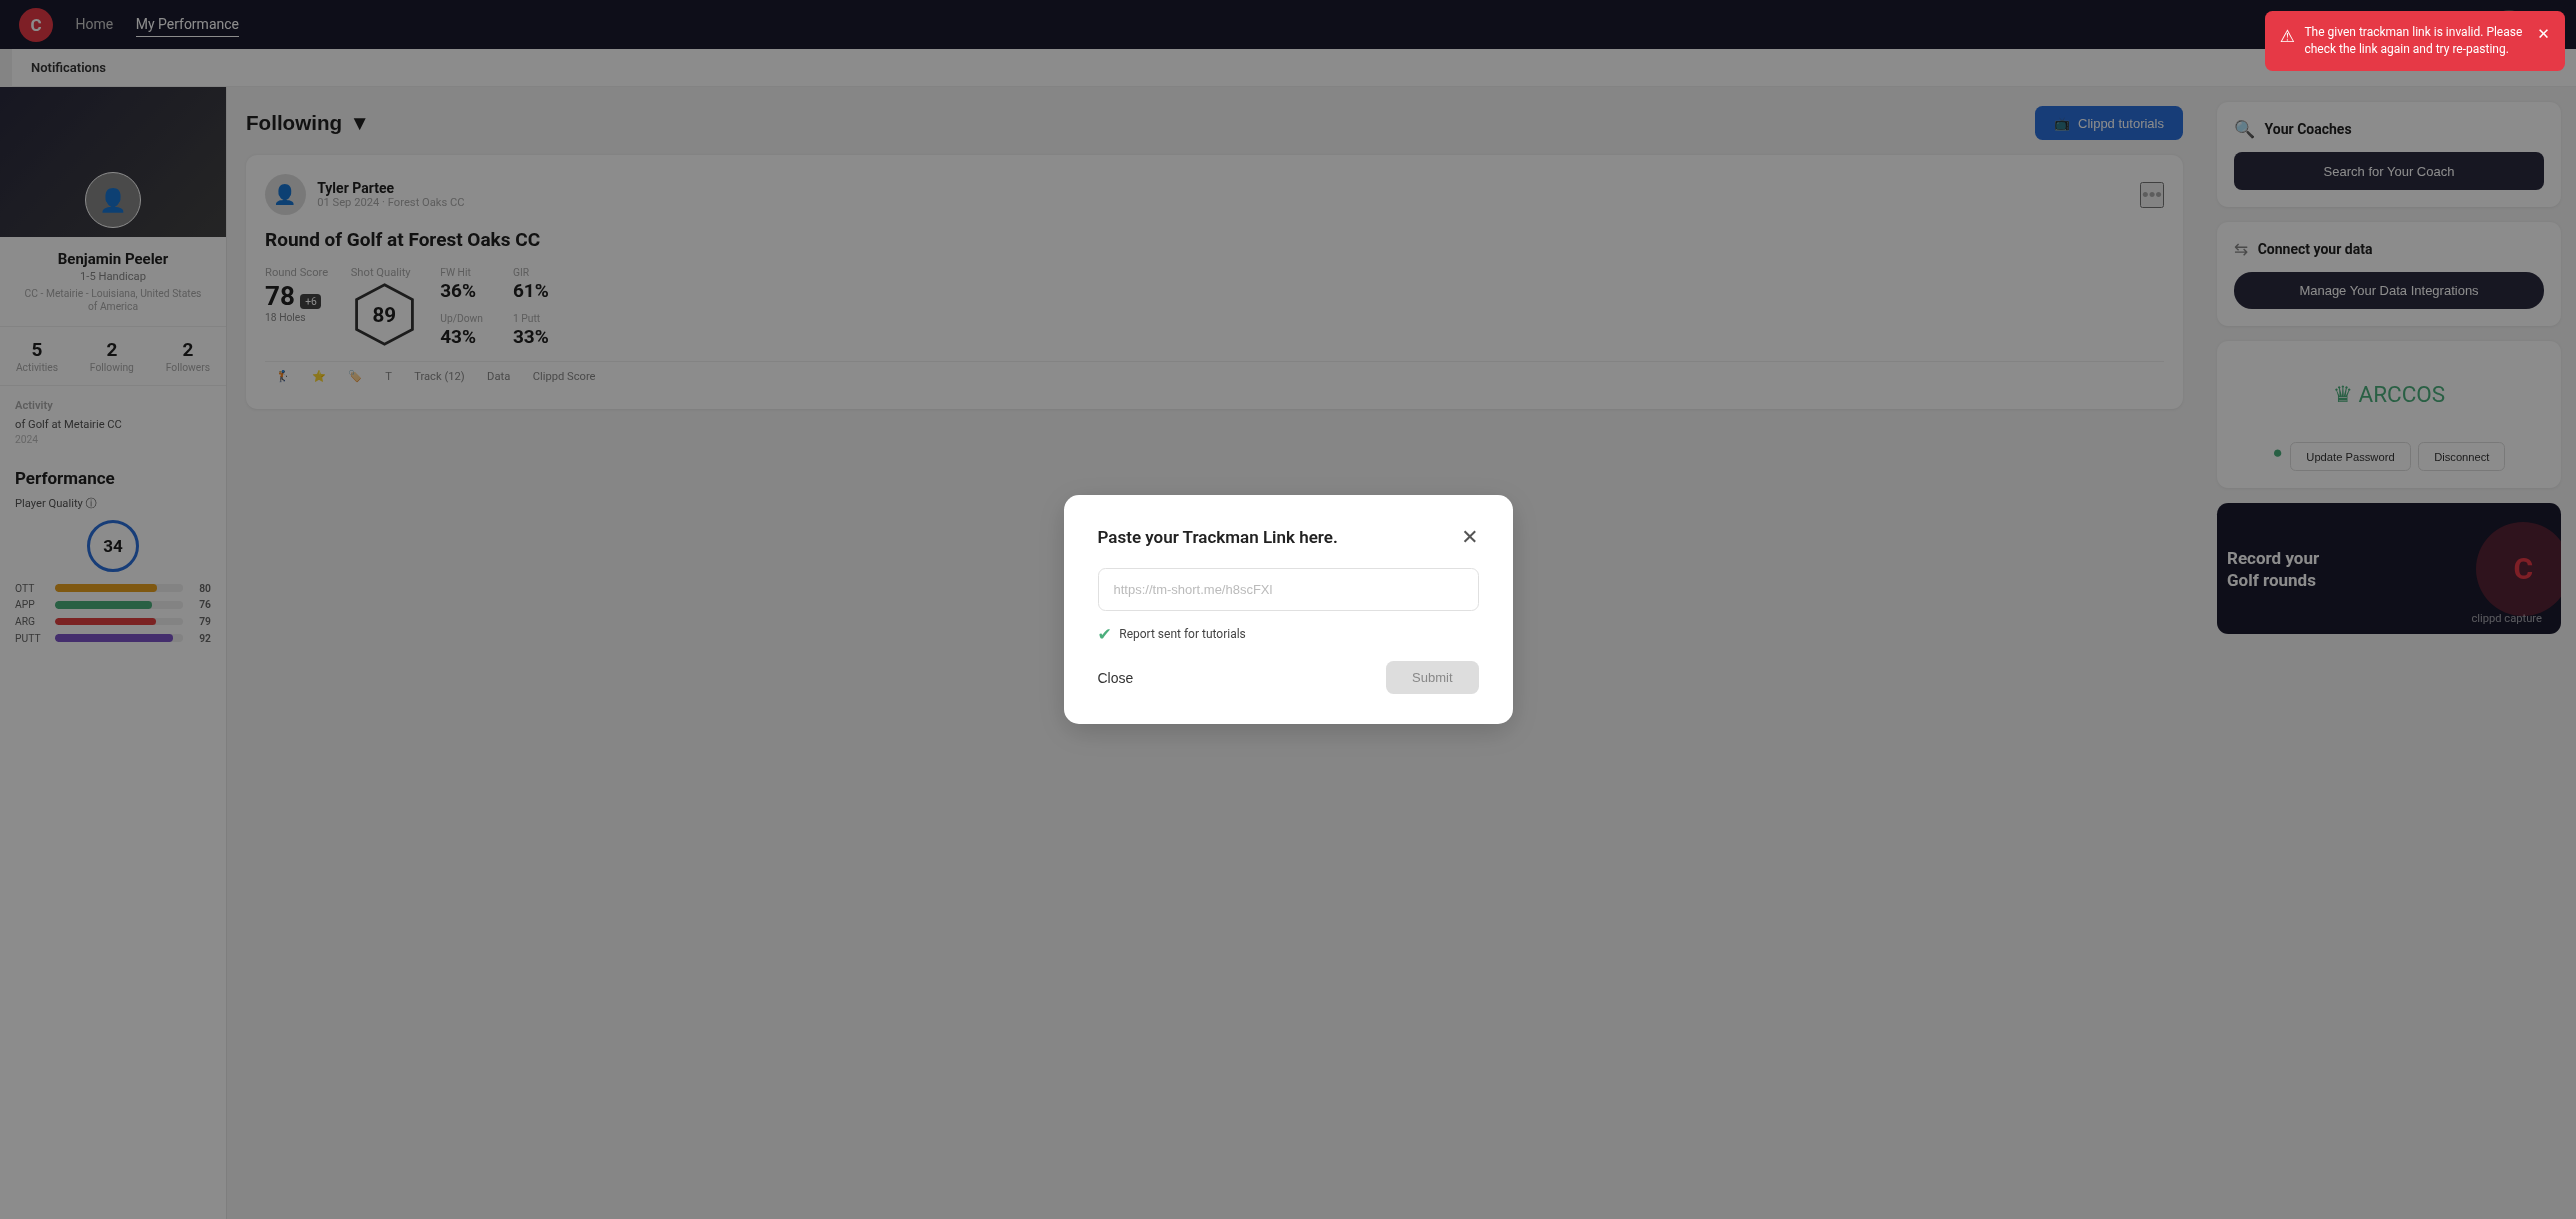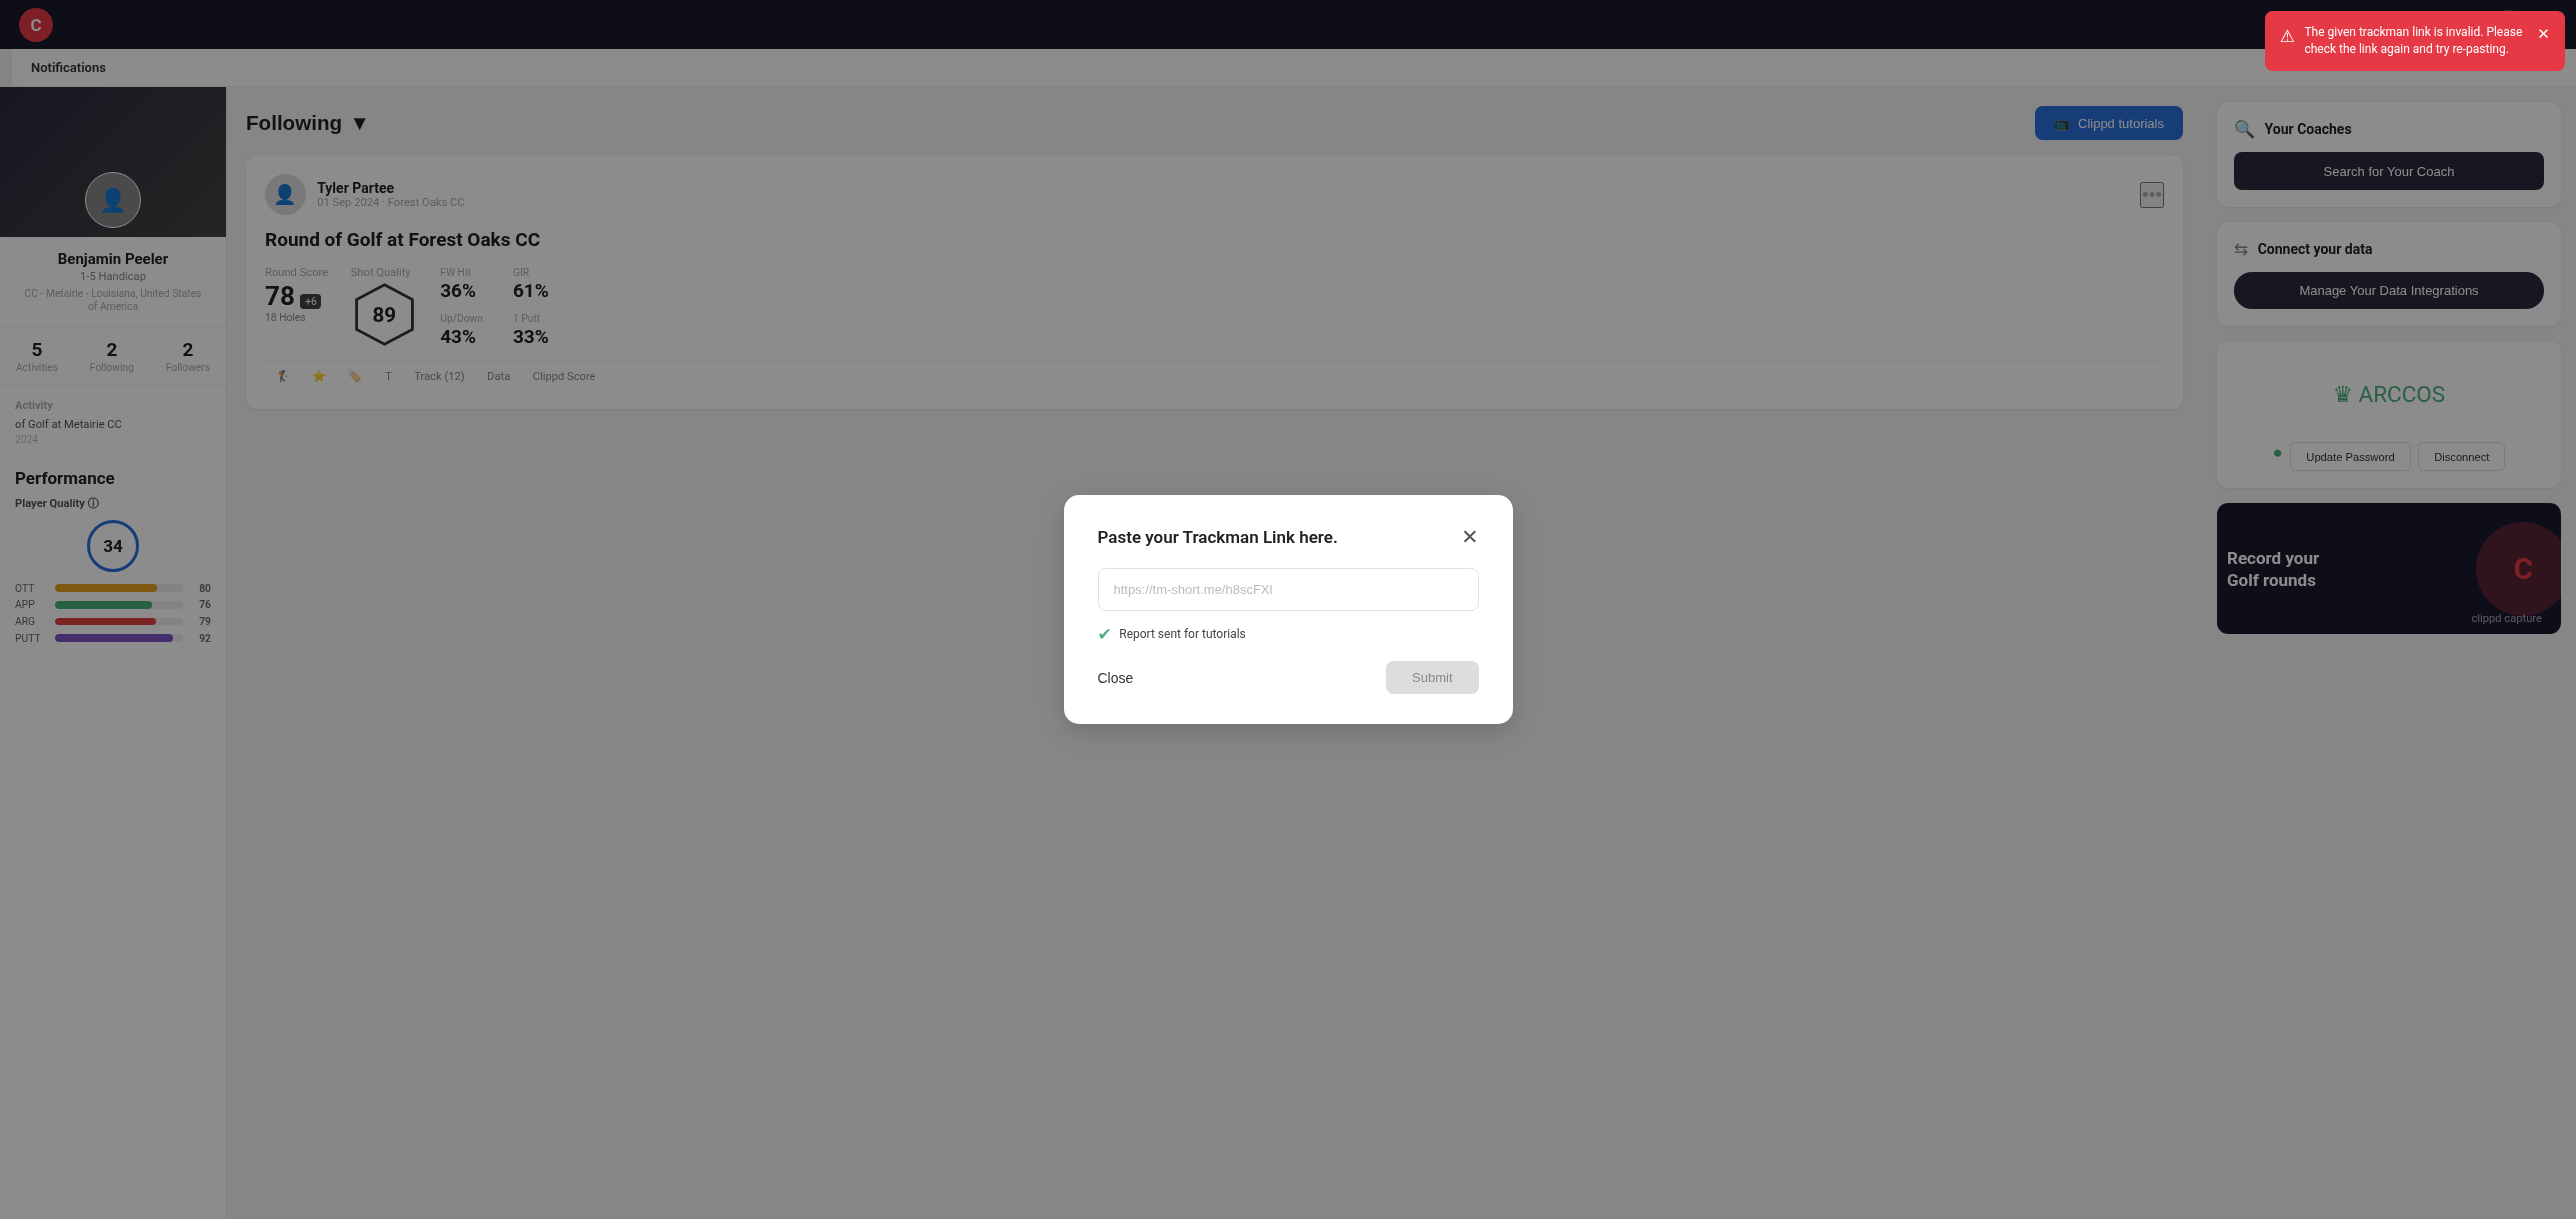--- a/index.html
+++ b/index.html
@@ -88,21 +88,21 @@
     .sidebar-stat-num { font-size: 19px; font-weight: 700; color: #222; }
     .sidebar-stat-label { font-size: 10.3px; color: #aaa; }
     .sidebar-activity-section { padding: 13px 15px 3.7px; }
     .sidebar-activity-title { font-size: 11.2px; color: #aaa; font-weight: 600; margin-bottom: 5.6px; }
     .sidebar-activity-item { font-size: 11.2px; color: #555; margin-bottom: 1.9px; }
     .sidebar-activity-date { font-size: 10.3px; color: #bbb; }
     .sidebar-perf-section { padding: 9.4px 15px 3.7px; }
     .sidebar-perf-title {
       font-size: 17px; font-weight: 700; color: #222; padding: 9.4px 0 7.5px;
     }
-    .sidebar-quality-label { font-size: 11.2px; color: #555; font-weight: 700; margin-bottom: 7.5px; }
+    .sidebar-quality-label { font-size: 11.2px; color: #555; font-weight: 400; margin-bottom: 7.5px; }
     .sidebar-quality-row { display: flex; align-items: center; gap: 5.6px; margin-bottom: 3.7px; font-size: 10.3px; color: #666; }
     .sidebar-quality-row-name { width: 34px; }
     .bar-container { flex: 1; height: 7.5px; background: #eee; border-radius: 3.7px; overflow: hidden; }
     .bar-fill { height: 100%; border-radius: 3.7px; }
     .bar-ott { background: #e8a020; }
     .bar-app { background: #4caf7d; }
     .bar-arg { background: #e04040; }
     .bar-putt { background: #7c55c7; }
     .sidebar-quality-val { width: 22.5px; text-align: right; font-weight: 600; }
     .sidebar-circle-score {
@@ -257,20 +257,24 @@
     .notifications-bar {
       background: #fff; border-bottom: 0.9px solid #eee;
       padding: 11.2px 19px; font-size: 13px; font-weight: 600; color: #333; margin-left: 12px;
     }
   </style>
 </head>
 <body>
 
 <nav class="topnav">
   <div class="topnav-logo">C</div>
+  <div class="topnav-links">
+    <span class="topnav-link">Home</span>
+    <span class="topnav-link active">My Performance</span>
+  </div>
   <div class="topnav-icons">
     <span class="topnav-icon">🔍</span>
     <span class="topnav-icon">👥</span>
     <span class="topnav-icon">🔔</span>
     <button class="topnav-add-btn">+ Add</button>
     <div class="topnav-avatar">👤</div>
     <span class="topnav-icon">⌄</span>
   </div>
 </nav>
 

